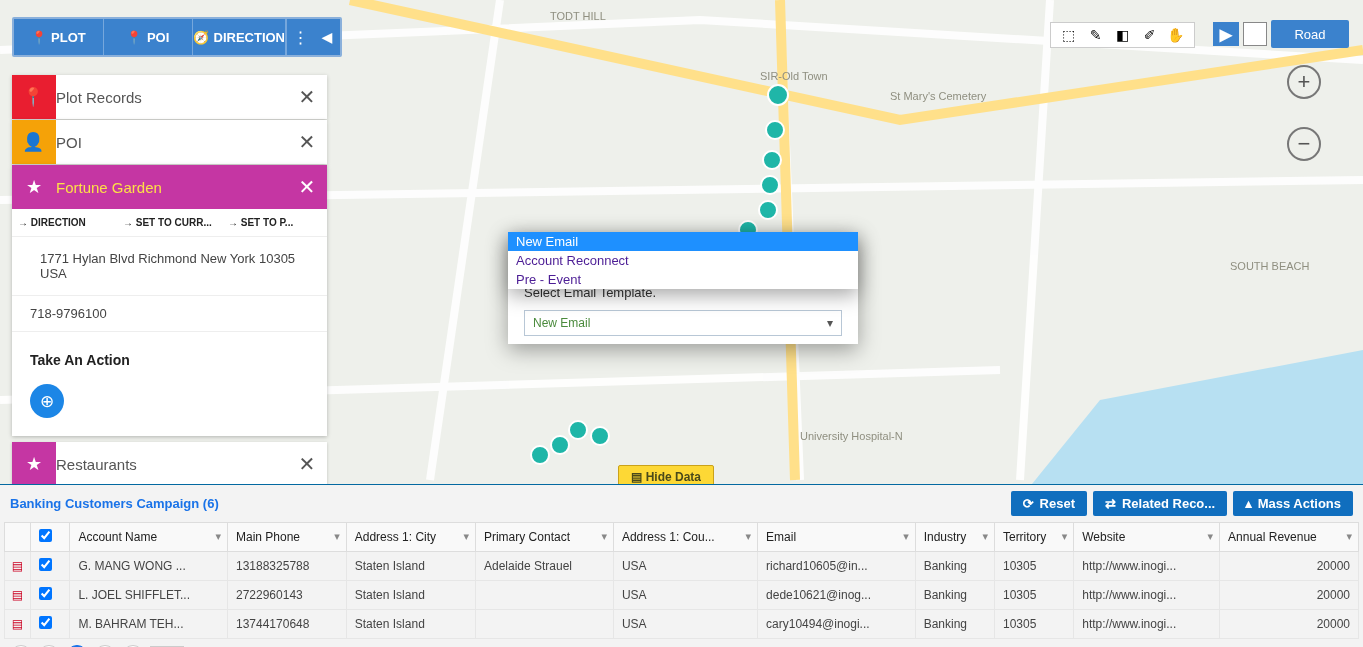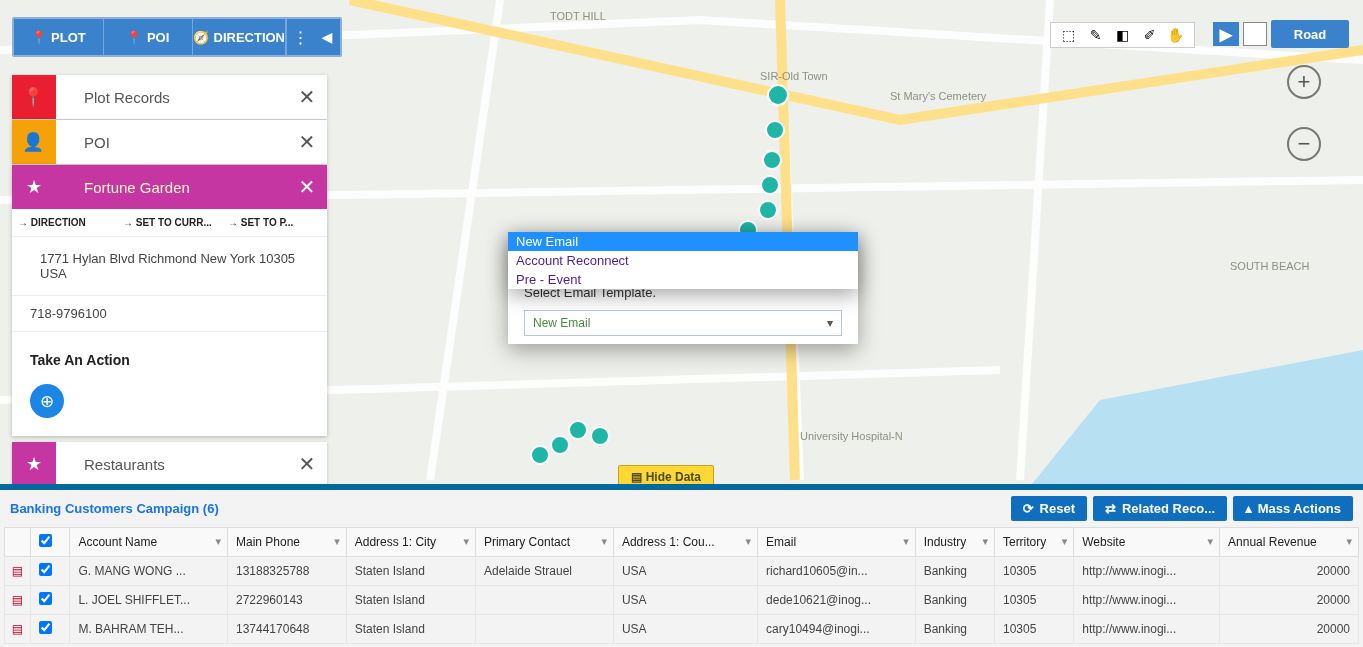--- a/index.html
+++ b/index.html
@@ -13,22 +13,22 @@
   .topbar .arrow { width:26px; background:#3b82cd; display:flex; align-items:center; justify-content:center; color:#fff; font-size:14px;}
   .panel { position:absolute; left:12px; width:315px; background:#fff; box-shadow:0 1px 4px rgba(0,0,0,0.2); }
   .panel.plot { top:75px; }
   .panel.poi { top:120px; }
   .hdr { display:flex; align-items:center; height:44px; }
   .hdr .sq { width:44px; height:44px; display:flex; align-items:center; justify-content:center; color:#fff; font-size:18px; }
   .hdr.red .sq { background:#e91e30; }
   .hdr.orange .sq { background:#f5a208; }
   .hdr.magenta { background:#c536a3; color:#fff; }
   .hdr.magenta .sq { background:#c536a3; }
-  .hdr .title { flex:1; padding-left:28px; font-size:15px; color:#555; }
-  .hdr.magenta .title { color:#fef9c3; }
+  .hdr .title { flex:1; padding-left:0; font-size:15px; color:#555; }
+  .hdr.magenta .title { color:#fde047; }
   .hdr .x { width:40px; text-align:center; font-size:20px; cursor:pointer; color:#555; }
   .hdr.magenta .x { color:#fff; }
   .fortune { position:absolute; left:12px; top:165px; width:315px; background:#fff; box-shadow:0 1px 4px rgba(0,0,0,0.25); }
   .actions { display:flex; border-bottom:1px solid #eee; }
   .actions div { flex:1; padding:8px 6px; font-size:10px; font-weight:600; color:#222; cursor:pointer; white-space:nowrap; overflow:hidden; text-overflow:ellipsis; }
   .actions div::before { content:"→ "; font-weight:bold; }
   .body { padding:14px 28px; font-size:13px; color:#444; border-bottom:1px solid #eee;}
   .body2 { padding:10px 18px; font-size:13px; color:#444; border-bottom:1px solid #eee;}
   .take { padding:20px 18px 10px; font-size:14px; font-weight:600; color:#222; }
   .circle { margin:6px 18px 18px; width:34px; height:34px; border-radius:50%; background:#1c86e6; display:flex; align-items:center; justify-content:center; color:#fff; font-size:17px; }
@@ -39,26 +39,26 @@
   .modal .mhdr .mx { position:absolute; right:10px; top:6px; font-size:20px; cursor:pointer; font-weight:bold;}
   .modal .mbody { padding:18px 16px 8px; }
   .modal .lbl { font-size:13px; color:#333; margin-bottom:10px; }
   .modal .sel { border:1px solid #b8c7d6; height:26px; padding:0 8px; font-size:12px; color:#4b6; color:#436; display:flex; align-items:center; justify-content:space-between; position:relative; }
   .modal .sel span.val { color:#3a6c32; color:#397; color:#4a8a3c; font-size:12px; }
   .modal .opt { padding:2px 8px; font-size:13px; color:#4c1d95; cursor:pointer; white-space:nowrap; }
   .modal .opt.sel2 { background:#1e90ff; color:#fff; }
   .hide-data { position:absolute; left:618px; top:465px; background:#fdd835; color:#4a4a1a; font-size:12px; font-weight:600; padding:4px 12px; border-radius:2px; border:1px solid #caa21a;}
   .toolbar { position:absolute; top:22px; right:168px; width:145px; height:26px; background:#fff; border:1px solid #ccc; display:flex; align-items:center; justify-content:space-around; padding:0 4px; }
   .toolbar span { width:20px; height:20px; display:flex; align-items:center; justify-content:center; font-size:14px; cursor:pointer; }
-  .road { position:absolute; top:20px; right:14px; width:78px; height:28px; background:#3b82cd; color:#fff; display:flex; align-items:center; justify-content:center; font-size:13px; font-weight:700; border-radius:2px;}
+  .road { position:absolute; top:20px; right:14px; width:78px; height:28px; background:#3b82cd; color:#fff; display:flex; align-items:center; justify-content:center; font-size:13px; font-weight:400; border-radius:2px;}
   .roadbox{position:absolute;top:22px;right:96px;width:24px;height:24px;background:#fff;border:1px solid #888;}
   .roadarr{position:absolute;top:22px;right:124px;width:26px;height:24px;background:#3b82cd;color:#fff;display:flex;align-items:center;justify-content:center;font-weight:bold;}
   .zoom { position:absolute; right:42px; top:65px; display:flex; flex-direction:column; gap:28px; }
   .zoom div { width:34px; height:34px; border:2px solid #777; border-radius:50%; display:flex; align-items:center; justify-content:center; font-size:22px; color:#555; background:rgba(255,255,255,0); cursor:pointer;}
-  .bottom { position:absolute; left:0; top:484px; right:0; bottom:0; background:#f3f3f3; border-top:6px solid #0369a1; }
+  .bottom { position:absolute; left:0; top:484px; right:0; bottom:0; background:#f3f3f3; border-top:1px solid #0369a1; }
   .bhdr { display:flex; align-items:center; padding:6px 10px; }
   .bhdr .campaign { color:#1a73e8; font-size:13px; font-weight:600; flex:1; }
   .bbtn { padding:5px 12px; margin-left:6px; color:#fff; font-size:13px; font-weight:600; border-radius:2px; cursor:pointer; display:flex; align-items:center; gap:6px;}
   .bbtn.reset { background:#106ebe; }
   .bbtn.rel { background:#106ebe; }
   .bbtn.mass { background:#106ebe; }
   table { width:calc(100% - 8px); border-collapse:collapse; font-size:12px; color:#444; margin-left:4px;}
   th { text-align:left; padding:6px 8px; border:1px solid #ddd; background:#f9f9f9; font-weight:400; position:relative; color:#222;}
   th .f { position:absolute; right:6px; top:7px; color:#888; font-size:11px;}
   td { padding:6px 8px; border:1px solid #e6e6e6; white-space:nowrap; overflow:hidden; text-overflow:ellipsis; max-width:120px;}

